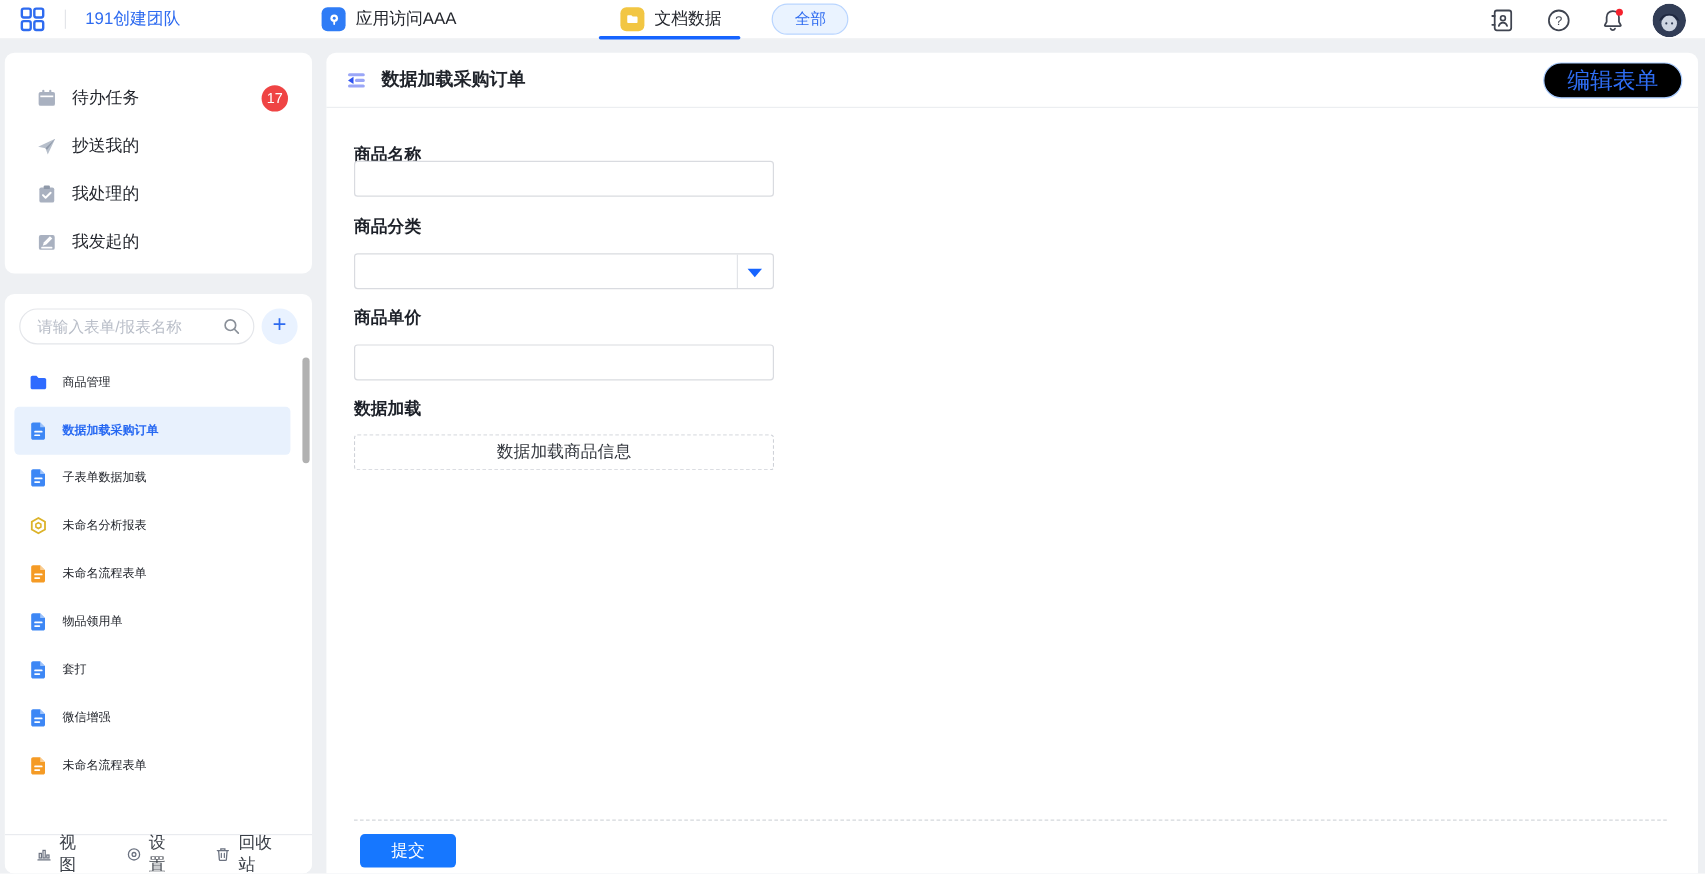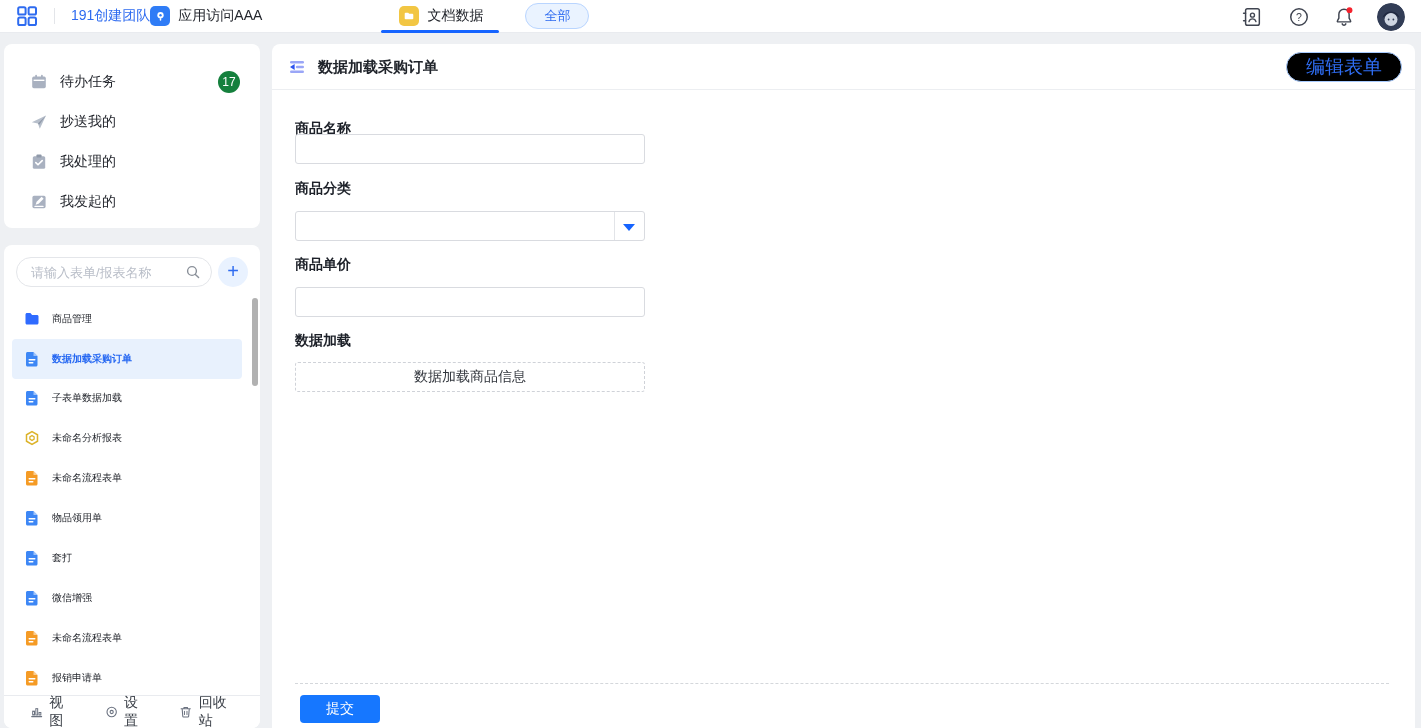--- a/index.html
+++ b/index.html
@@ -7,21 +7,21 @@
   body { background:#eef0f3; position:relative; }
 
   
   .topbar { position:absolute; top:0; left:0; width:1421px; height:33px; background:#fff;
             border-bottom:1px solid #e9ebef; display:flex; align-items:center; }
   .tb-left { display:flex; align-items:center; }
   .logo-btn { margin-left:14px; width:26px; height:26px; display:flex; align-items:center; justify-content:center; cursor:pointer; }
   .tb-divider { width:1px; height:16px; background:#e3e5e9; margin:0 16px 0 14px; }
   .team-link { color:#2e6bf0; font-size:14px; font-weight:500; cursor:pointer; }
   .tb-tab { display:flex; align-items:center; gap:8px; font-size:14px; color:#23262d; cursor:pointer; position:relative; height:33px; }
-  .tab-app { }
+  .tab-app { margin-left:118px; }
   .tab-doc { margin-left:137px; }
   .tab-doc .underline { position:absolute; left:-18px; bottom:0; width:118px; height:3px; background:#1664ff; border-radius:2px; }
   .tab-ico { width:20px; height:20px; border-radius:5px; display:flex; align-items:center; justify-content:center; }
   .tab-ico.blue { background:#2f7cf6; }
   .tab-ico.gold { background:#f2c643; }
   .pill-all { margin-left:42px; height:26px; padding:0 18px; display:flex; align-items:center;
               border:1px solid #b9d5ff; background:#eaf3ff; color:#2e6bf0; font-size:13px;
               border-radius:14px; cursor:pointer; }
   .tb-right { position:absolute; right:0; top:0; height:33px; display:flex; align-items:center; }
   .tb-search { width:214px; height:28px; border:1px solid #e4e6ea; border-radius:14px; position:relative;
@@ -32,21 +32,21 @@
   .tb-search .mag { position:absolute; right:11px; top:5px; }
   .tb-icon { margin-left:0; width:24px; height:24px; display:flex; align-items:center; justify-content:center; cursor:pointer; }
   .sp1{ margin-left:22px; } .sp2{ margin-left:23px; } .sp3{ margin-left:21px; }
   .avatar { margin-left:21px; margin-right:16px; width:28px; height:28px; border-radius:50%; overflow:hidden; cursor:pointer; }
 
   
   .side-card1 { position:absolute; left:4px; top:44px; width:256px; height:184px; background:#fff; border-radius:8px; }
   .nav-item { position:absolute; left:0; width:256px; height:40px; display:flex; align-items:center; cursor:pointer; }
   .nav-item .nico { margin-left:26px; width:18px; height:18px; }
   .nav-item .nlbl { margin-left:12px; font-size:14px; color:#23262d; }
-  .badge { position:absolute; right:20px; width:22px; height:22px; border-radius:50%; background:#15803d;
+  .badge { position:absolute; right:20px; width:22px; height:22px; border-radius:50%; background:#ef4444;
            color:#fff; font-size:12px; display:flex; align-items:center; justify-content:center; }
 
   .side-card2 { position:absolute; left:4px; top:245px; width:256px; height:483px; background:#fff; border-radius:8px; overflow:hidden; }
   .form-search { position:absolute; left:12px; top:12px; width:196px; height:30px; border:1px solid #e4e6ea;
                  border-radius:15px; display:flex; background:#fff; }
   .form-search input { border:0; outline:0; background:transparent; width:150px; margin-left:14px; font-size:13px; color:#333; }
   .form-search input::placeholder { color:#b9bec8; }
   .form-search .mag { position:absolute; right:10px; top:6px; }
   .add-btn { position:absolute; right:12px; top:12px; width:30px; height:30px; border-radius:50%;
              background:#e9f2ff; color:#2e6bf0; font-size:20px; line-height:28px; text-align:center; cursor:pointer; }
@@ -307,31 +307,20 @@
       <svg width="16" height="16" viewBox="0 0 16 16">
         <path d="M3.5 1h6l4 4v9c0 .8-.7 1.5-1.5 1.5H3.5C2.7 15.5 2 14.8 2 14V2.5C2 1.7 2.7 1 3.5 1z" fill="#f59b25"></path>
         <path d="M9.5 1l4 4h-4z" fill="#fff" opacity=".5"></path>
         <rect x="4.5" y="8" width="7" height="1.4" rx=".7" fill="#fff"></rect>
         <rect x="4.5" y="11" width="5" height="1.4" rx=".7" fill="#fff"></rect>
       </svg>
     </span>
     <span class="lbl">未命名流程表单</span>
   </div>
 
-  <div class="s-item" style="top:413px">
-    <span class="icn">
-      <svg width="16" height="16" viewBox="0 0 16 16">
-        <path d="M3.5 1h6l4 4v9c0 .8-.7 1.5-1.5 1.5H3.5C2.7 15.5 2 14.8 2 14V2.5C2 1.7 2.7 1 3.5 1z" fill="#f59b25"></path>
-        <path d="M9.5 1l4 4h-4z" fill="#fff" opacity=".5"></path>
-        <rect x="4.5" y="8" width="7" height="1.4" rx=".7" fill="#fff"></rect>
-        <rect x="4.5" y="11" width="5" height="1.4" rx=".7" fill="#fff"></rect>
-      </svg>
-    </span>
-    <span class="lbl">报销申请单</span>
-  </div>
 
   <div class="side-scrollbar"></div>
 
   <div class="side-footer">
     <div class="f-item">
       <svg width="16" height="16" viewBox="0 0 16 16" fill="none">
         <path d="M2 13.5h12" stroke="#6b7280" stroke-width="1.3" stroke-linecap="round"></path>
         <rect x="3.2" y="7" width="2.2" height="4.6" stroke="#6b7280" stroke-width="1.2"></rect>
         <rect x="7" y="4" width="2.2" height="7.6" stroke="#6b7280" stroke-width="1.2"></rect>
         <rect x="10.8" y="8.6" width="2.2" height="3" stroke="#6b7280" stroke-width="1.2"></rect>

